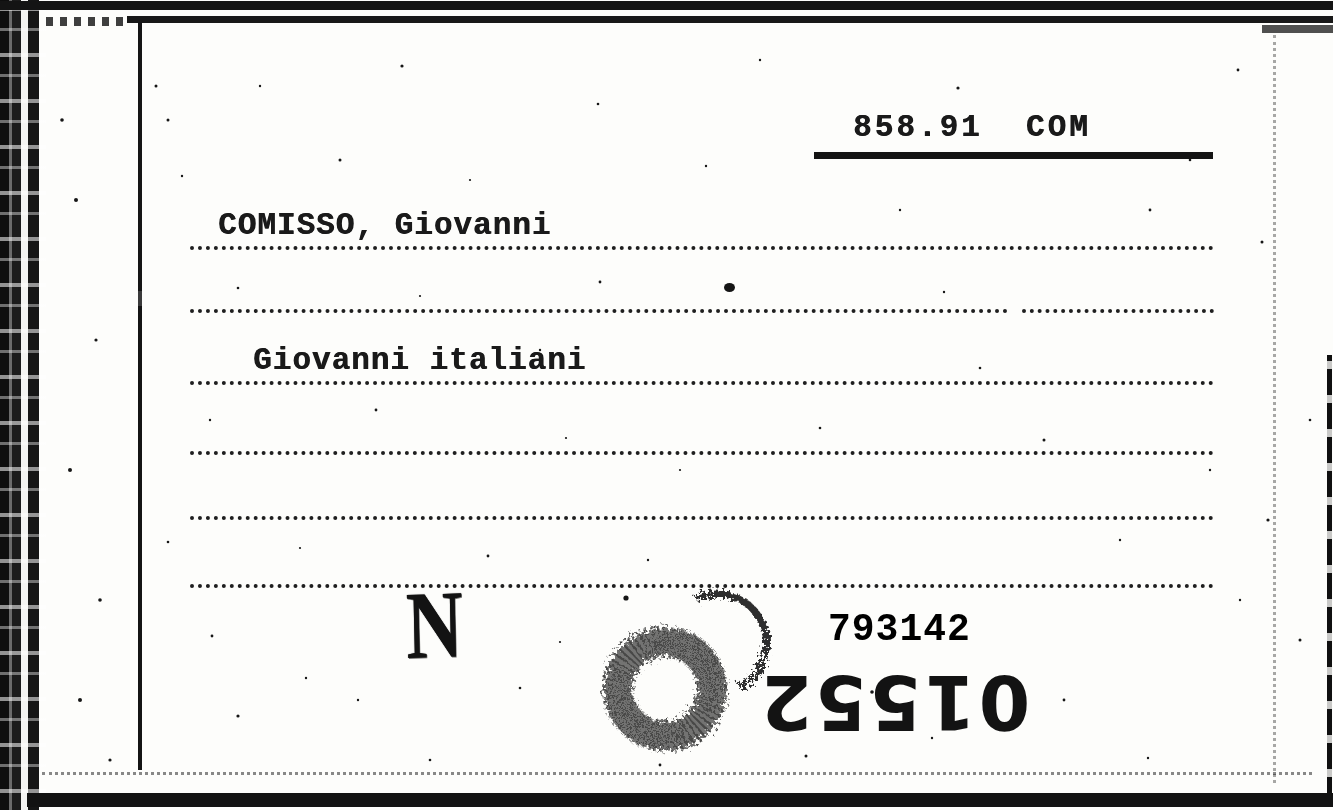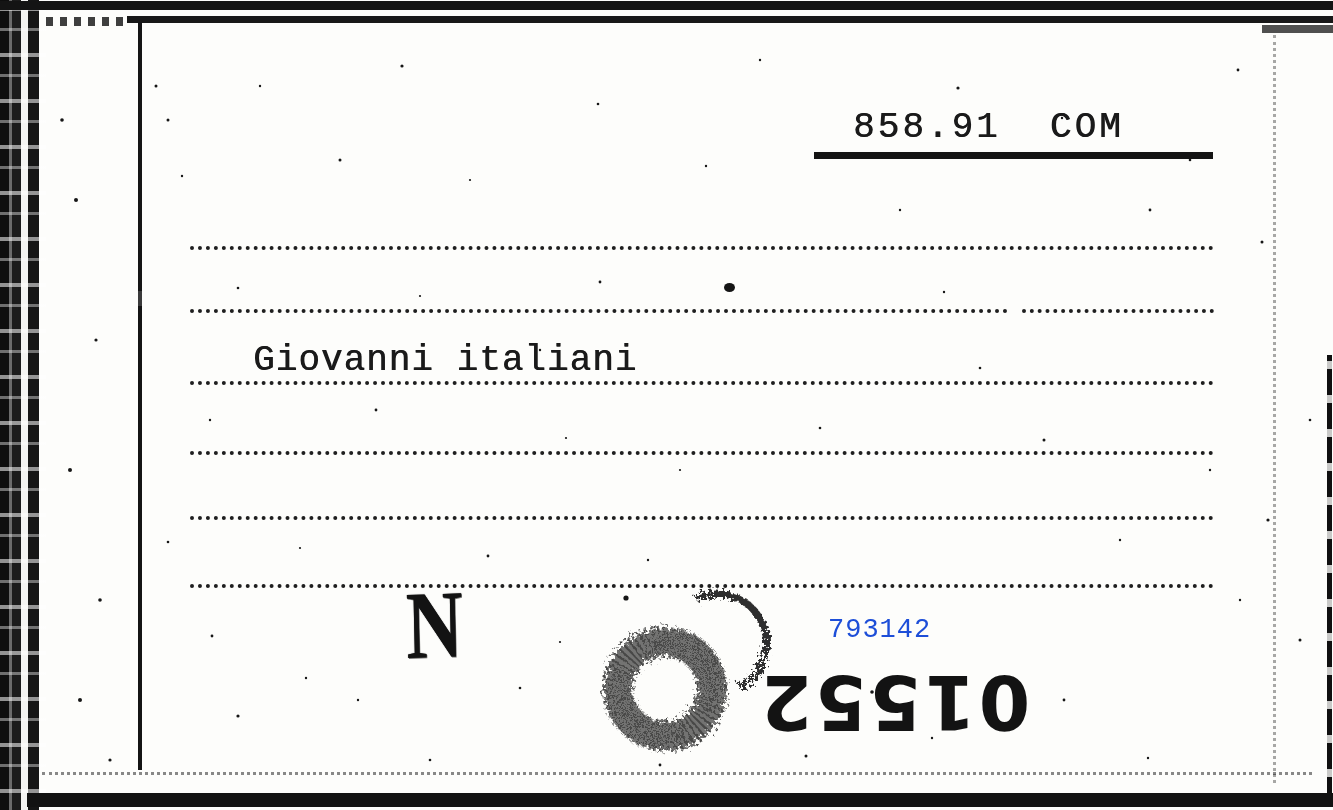--- a/index.html
+++ b/index.html
@@ -36,21 +36,21 @@
   }
   .right-dotted-rule{position:absolute;left:1273px;top:35px;height:748px;width:0;border-left:3px dotted rgba(25,25,25,.38);}
   .right-edge-line{
     position:absolute;left:1327px;top:355px;width:5px;height:448px;
     background:repeating-linear-gradient(0deg,#101010 0 26px, rgba(16,16,16,.22) 26px 34px);
   }
   .bottom-dotted{position:absolute;left:42px;top:772px;width:1270px;height:0;border-bottom:3px dotted rgba(20,20,20,.5);}
   .bottom-band{position:absolute;left:27px;top:793px;width:1306px;height:14px;background:#121212;}
   
   .typed{
-    position:absolute;font-weight:normal;font-size:36px;line-height:44px;
+    position:absolute;font-weight:bold;font-size:31px;line-height:44px;
     letter-spacing:1px;white-space:pre;text-shadow:0.6px 0 0 #1a1a1a;
   }
   .call-number{left:853px;top:106px;letter-spacing:3px;}
   .call-underline{position:absolute;left:814px;top:152px;width:399px;height:0;border-bottom:7px solid #141414;}
   .author{left:218px;top:204px;}
   .title{left:253px;top:339px;}
   .imprint{left:194px;top:474px;}
   .rule-dotted{position:absolute;left:190px;width:1024px;height:0;border-bottom:4px dotted #1f1f1f;}
   .r1{top:246px;}
   .r2{top:309px;width:818px;}
@@ -62,22 +62,22 @@
   
   .stamp-n{
     position:absolute;left:405px;top:578px;
     font-family:"Liberation Serif","DejaVu Serif",serif;font-weight:900;
     font-size:96px;line-height:96px;color:#131313;
     transform:scaleX(.82) rotate(-1.5deg);transform-origin:left top;
     text-shadow:0 0 1px #131313, 1px 1px 0 rgba(19,19,19,.55);
   }
   .stamp-circle{position:absolute;left:578px;top:585px;}
   .accession{
-    position:absolute;left:828px;top:610px;font-weight:normal;
-    font-size:27px;line-height:40px;letter-spacing:1px;color:#1d4ed8;
+    position:absolute;left:828px;top:610px;font-weight:bold;
+    font-size:38px;line-height:40px;letter-spacing:1px;color:#000000;
   }
   .inverted-num{
     position:absolute;left:748px;top:664px;width:292px;height:76px;
     font-family:"DejaVu Sans","Liberation Sans",sans-serif;font-weight:bold;
     font-size:74px;line-height:76px;letter-spacing:3px;color:#131313;
     transform:rotate(180deg);text-align:center;
   }
   .stray-dot{position:absolute;left:724px;top:283px;width:11px;height:9px;background:#151515;border-radius:50%;}
   .noise{position:absolute;left:0;top:0;pointer-events:none;}
 </style>
@@ -93,20 +93,21 @@
   <div class="top-right-smudge"></div>
   <div class="v-rule"></div>
   <div class="right-dotted-rule"></div>
   <div class="right-edge-line"></div>
   <div class="bottom-dotted"></div>
   <div class="bottom-band"></div>
 
   <div class="typed call-number">858.91  COM</div>
   <div class="call-underline"></div>
 
+  <div class="typed author">COMISSO, Giovanni</div>
   <div class="rule-dotted r1"></div>
 
   <div class="rule-dotted r2"></div>
   <div class="rule-dotted r2b"></div>
   <div class="stray-dot"></div>
 
   <div class="typed title">Giovanni italiani</div>
   <div class="rule-dotted r3"></div>
   <div class="rule-dotted r4"></div>
 

